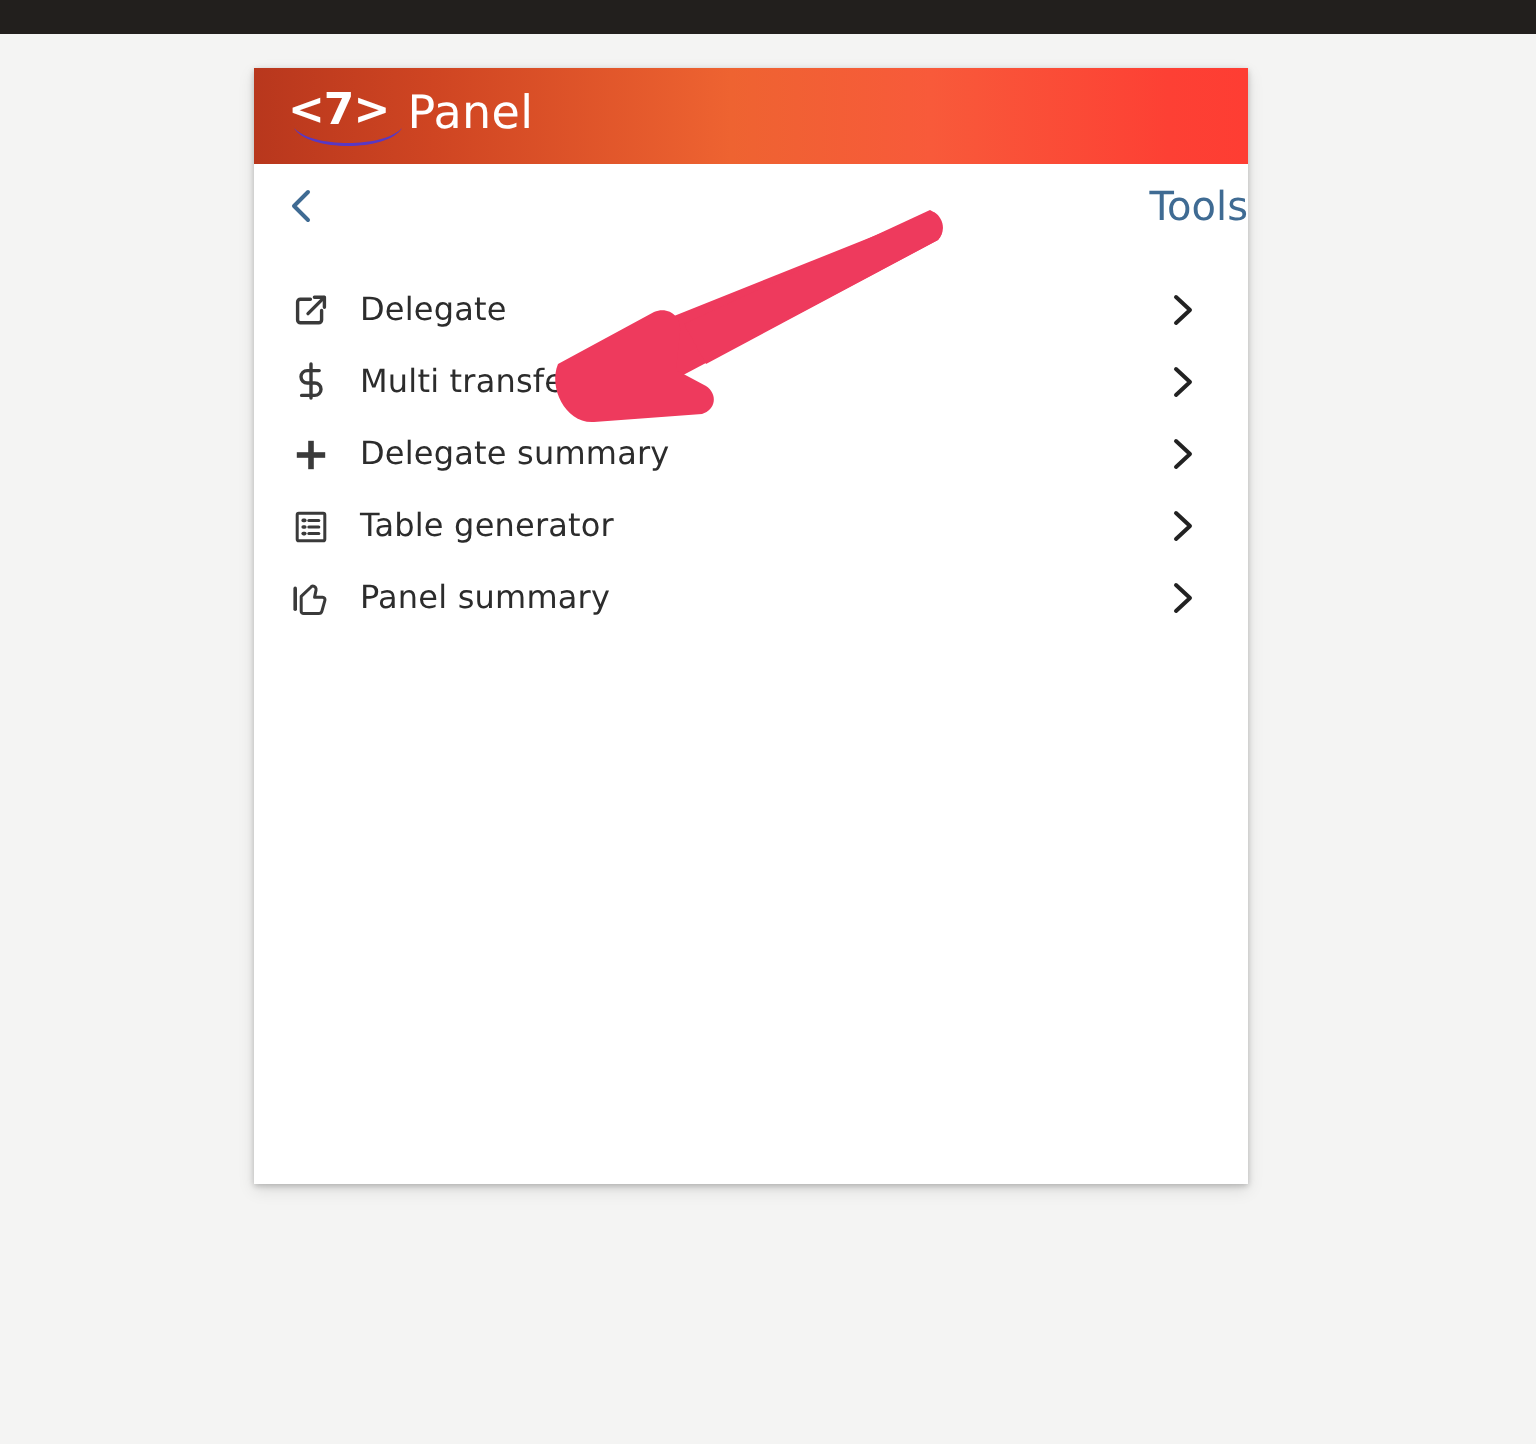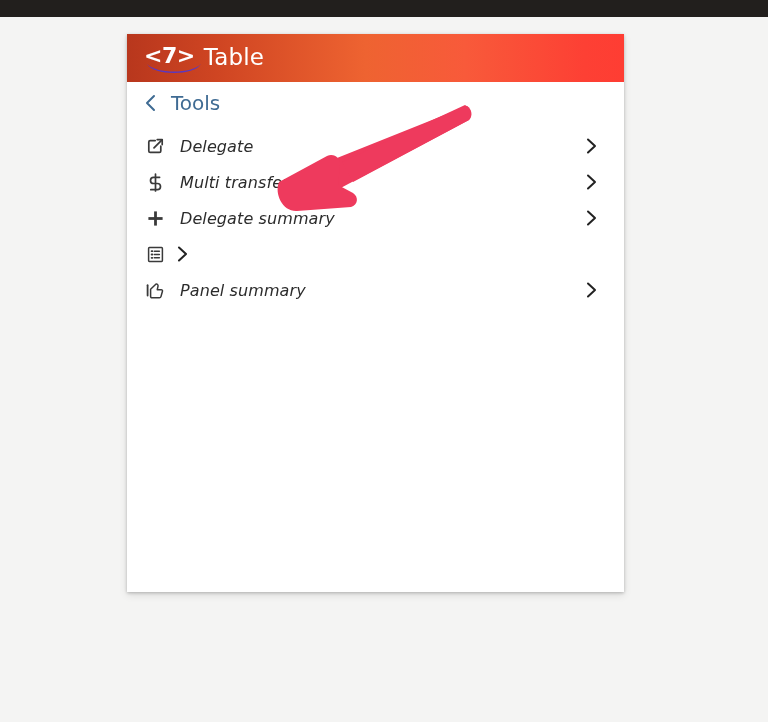--- a/index.html
+++ b/index.html
@@ -80,20 +80,21 @@
     letter-spacing: 0.2px;
     position: relative;
     top: -1px;
   }
   #nav-bar {
     height: 40px;
     display: flex;
     align-items: center;
     padding: 4px 0 2px 10px;
     box-sizing: border-box;
+    justify-content: space-between;
   }
   #nav-back-icon {
     width: 26px;
     display: flex;
     justify-content: center;
     align-items: center;
     color: #3f6b93;
     cursor: pointer;
   }
   #nav-title {
@@ -102,25 +103,24 @@
     font-weight: 400;
     margin-left: 8px;
   }
   #menu-list {
     margin-top: 6px;
     padding: 0;
     list-style: none;
   }
   .menu-row {
     display: flex;
-    align-items: center;
+    align-items: flex-end;
     height: 36px;
     padding: 0 26px 0 12px;
     cursor: pointer;
-    font-style: italic;
   }
   .menu-icon {
     width: 32px;
     min-width: 32px;
     display: flex;
     align-items: center;
     justify-content: center;
     color: #3a3a3a;
   }
   .menu-label {
@@ -156,21 +156,21 @@
 
   <div id="app-card">
 
     <div id="app-header">
       <span id="brand-logo">
         <span id="brand-mark">&lt;7&gt;</span>
         <svg id="brand-swoosh" viewBox="0 0 56 12" preserveAspectRatio="none">
           <path d="M1,1 C10,11 46,11 55,1 C48,13 8,13 1,1 Z" fill="#5838c4"></path>
         </svg>
       </span>
-      <span id="brand-title">Table</span>
+      <span id="brand-title">Panel</span>
     </div>
 
     <div id="nav-bar">
       <span id="nav-back-icon">
         <svg width="14" height="20" viewBox="0 0 14 20" fill="none" stroke="#3f6b93" stroke-width="2" stroke-linecap="round" stroke-linejoin="round">
           <polyline points="11,3 4,10 11,17"></polyline>
         </svg>
       </span>
       <span id="nav-title">Tools</span>
     </div>
@@ -228,20 +228,21 @@
           <svg width="17" height="17" viewBox="0 0 17 17" fill="none" stroke="#3a3a3a" stroke-width="1.5" stroke-linecap="round">
             <rect x="1.6" y="1.6" width="13.8" height="13.8" rx="0.8"></rect>
             <line x1="4.6" y1="5.2" x2="5.4" y2="5.2" stroke-width="1.8"></line>
             <line x1="4.6" y1="8.5" x2="5.4" y2="8.5" stroke-width="1.8"></line>
             <line x1="4.6" y1="11.8" x2="5.4" y2="11.8" stroke-width="1.8"></line>
             <line x1="7.4" y1="5.2" x2="12.4" y2="5.2"></line>
             <line x1="7.4" y1="8.5" x2="12.4" y2="8.5"></line>
             <line x1="7.4" y1="11.8" x2="12.4" y2="11.8"></line>
           </svg>
         </span>
+        <span class="menu-label">Table generator</span>
         <span class="menu-chevron">
           <svg width="13" height="18" viewBox="0 0 13 18" fill="none" stroke="#222222" stroke-width="2" stroke-linecap="round" stroke-linejoin="round">
             <polyline points="3,2.5 10,9 3,15.5"></polyline>
           </svg>
         </span>
       </li>
 
       <li class="menu-row">
         <span class="menu-icon">
           <svg width="19" height="17" viewBox="0 0 19 17" fill="none" stroke="#3a3a3a" stroke-width="1.5" stroke-linecap="round" stroke-linejoin="round">

